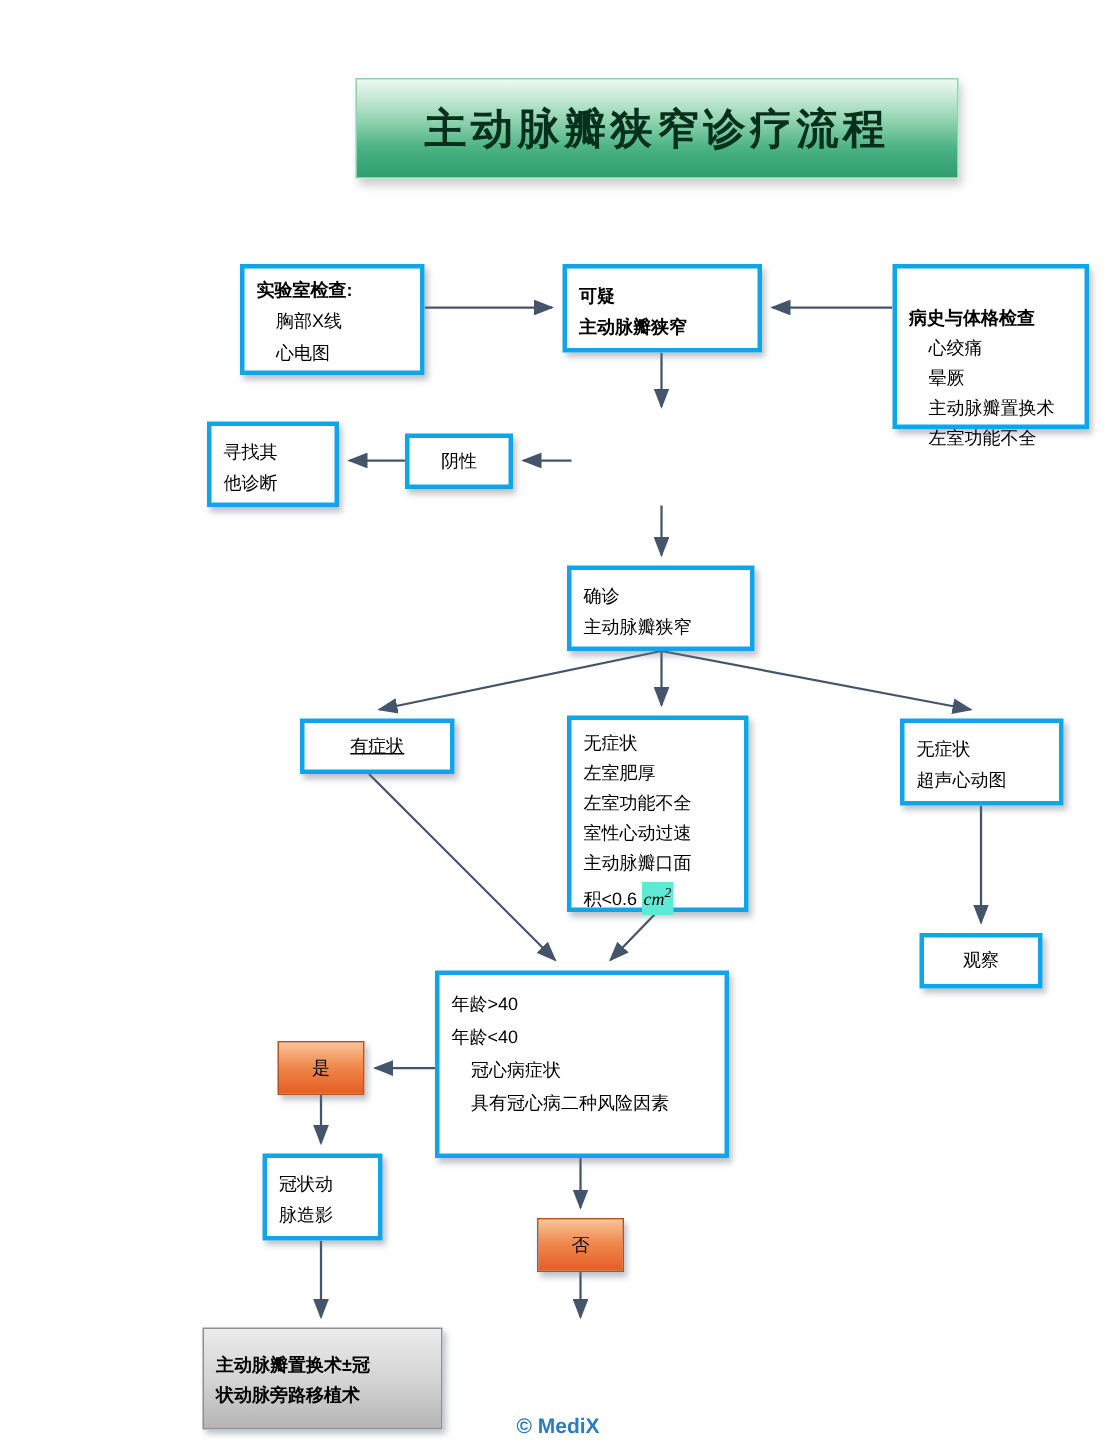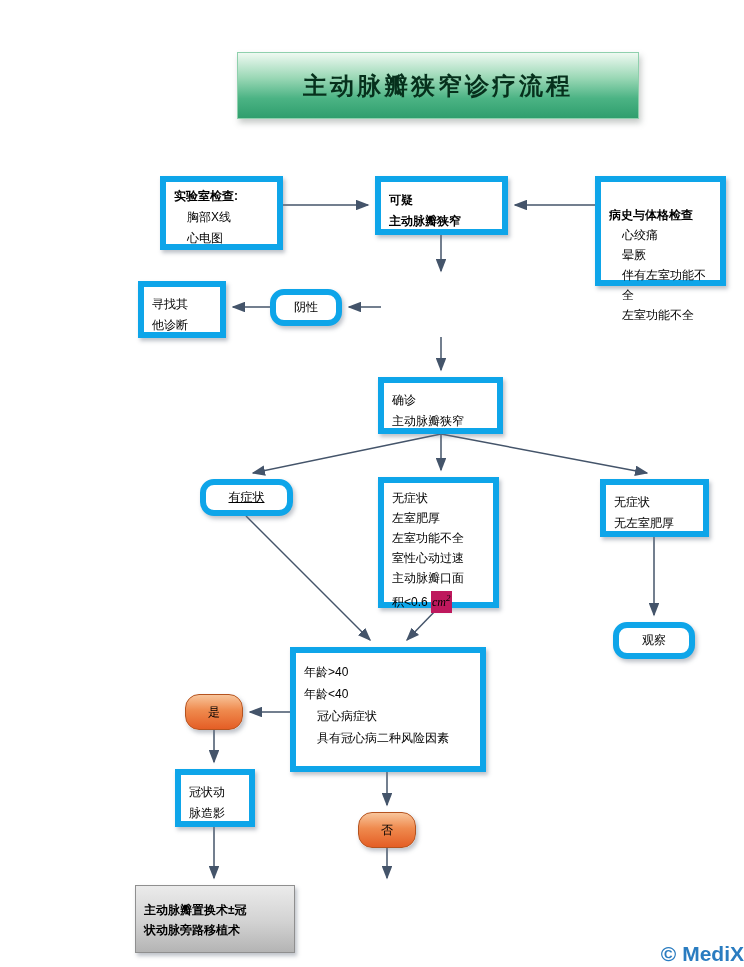--- a/index.html
+++ b/index.html
@@ -5,55 +5,55 @@
   * { margin:0; padding:0; box-sizing:border-box; }
   html,body { background:#fff; }
   body { font-family:"Liberation Sans","DejaVu Sans",sans-serif; }
   .page { position:relative; width:744px; height:967px; background:#ffffff; overflow:hidden; }
 
   .arrows { position:absolute; left:0; top:0; pointer-events:none; }
 
   .title-banner {
     position:absolute; left:237px; top:52px; width:402px; height:67px;
     display:flex; align-items:center; justify-content:center;
-    font-size:24px; font-weight:bold; letter-spacing:3px; color:#06301c;
+    font-size:28px; font-weight:bold; letter-spacing:3px; color:#06301c;
     background:linear-gradient(180deg,#eef9f1 0%,#9bd8b6 38%,#4bb384 70%,#2f9e6d 100%);
     border:1px solid #8fd0ad;
     box-shadow:2px 4px 6px rgba(130,140,135,.45);
   }
 
   .box {
     position:absolute; background:#ffffff;
-    border:6px solid #0ea5e9;
+    border:3px solid #0ea5e9;
     box-shadow:2px 3px 4px rgba(110,120,135,.45);
     font-size:12px; color:#000; line-height:21px; padding:6px 8px;
   }
-  .center { display:flex; align-items:center; justify-content:center; text-align:center; padding:0;border-radius:14px; }
+  .center { display:flex; align-items:center; justify-content:center; text-align:center; padding:0; }
   .bold { font-weight:bold; }
   .indent { padding-left:13px; }
 
   .orange {
     background:linear-gradient(180deg,#f8c59b 0%,#ef8a4e 45%,#e45e25 100%);
     border:1px solid #b5531f;
   }
   .gray {
     background:linear-gradient(180deg,#ebebeb 0%,#d2d2d2 55%,#b4b4b4 100%);
     border:1px solid #8f8f8f;
   }
 
   .eq {
-    background:#be185d;
+    background:#5eead4;
     font-family:"Liberation Serif","DejaVu Serif",serif;
     font-style:italic; padding:4px 1px;
   }
   .eq sup { font-size:9px; }
 
   .watermark {
-    position:absolute; left:0; right:0; top:942px; text-align:right;
-    font-size:21px; font-weight:bold; color:#2a7cc0; z-index:6;
+    position:absolute; left:0; right:0; top:942px; text-align:center;
+    font-size:14px; font-weight:bold; color:#2a7cc0; z-index:6;
   }
 </style>
 </head>
 <body>
 
 <div class="page">
 
   <svg class="arrows" width="744" height="967" viewBox="0 0 744 967">
     <defs>
       <marker id="ah" markerWidth="9" markerHeight="7" refX="8" refY="3.5" orient="auto">
@@ -91,53 +91,53 @@
 
   <div class="box bold" style="left:375px;top:176px;width:133px;height:59px;padding-top:8px;">
     <div>可疑</div>
     <div>主动脉瓣狭窄</div>
   </div>
 
   <div class="box" style="left:595px;top:176px;width:131px;height:110px;padding-top:23px;line-height:20px;">
     <div class="bold">病史与体格检查</div>
     <div class="indent">心绞痛</div>
     <div class="indent">晕厥</div>
-    <div class="indent">伴有左室功能不全</div>
+    <div class="indent">主动脉瓣置换术</div>
     <div class="indent">左室功能不全</div>
   </div>
 
 
   <div class="box center" style="left:270px;top:289px;width:72px;height:37px;">阴性</div>
 
   <div class="box" style="left:138px;top:281px;width:88px;height:57px;padding-top:7px;">
     <div>寻找其</div>
     <div>他诊断</div>
   </div>
 
   <div class="box" style="left:378px;top:377px;width:125px;height:57px;padding-top:7px;">
     <div>确诊</div>
     <div>主动脉瓣狭窄</div>
   </div>
 
-  <div class="box center" style="left:200px;top:479px;width:93px;height:37px;text-decoration:underline;">有症状</div>
+  <div class="box center" style="left:200px;top:479px;width:103px;height:37px;text-decoration:underline;">有症状</div>
 
   <div class="box" style="left:378px;top:477px;width:121px;height:131px;padding-top:5px;line-height:20px;">
     <div>无症状</div>
     <div>左室肥厚</div>
     <div>左室功能不全</div>
     <div>室性心动过速</div>
     <div>主动脉瓣口面</div>
     <div>
       <span>积&lt;0.6 </span><span class="eq"><span>cm</span><sup>2</sup></span>
     </div>
   </div>
 
   <div class="box" style="left:600px;top:479px;width:109px;height:58px;padding-top:7px;">
     <div>无症状</div>
-    <div>无左室肥厚</div>
+    <div>超声心动图</div>
   </div>
 
   <div class="box center" style="left:613px;top:622px;width:82px;height:37px;">观察</div>
 
   <div class="box" style="left:290px;top:647px;width:196px;height:125px;padding-top:8px;line-height:22px;">
     <div>年龄&gt;40</div>
     <div>年龄&lt;40</div>
     <div class="indent">冠心病症状</div>
     <div class="indent">具有冠心病二种风险因素</div>
   </div>

